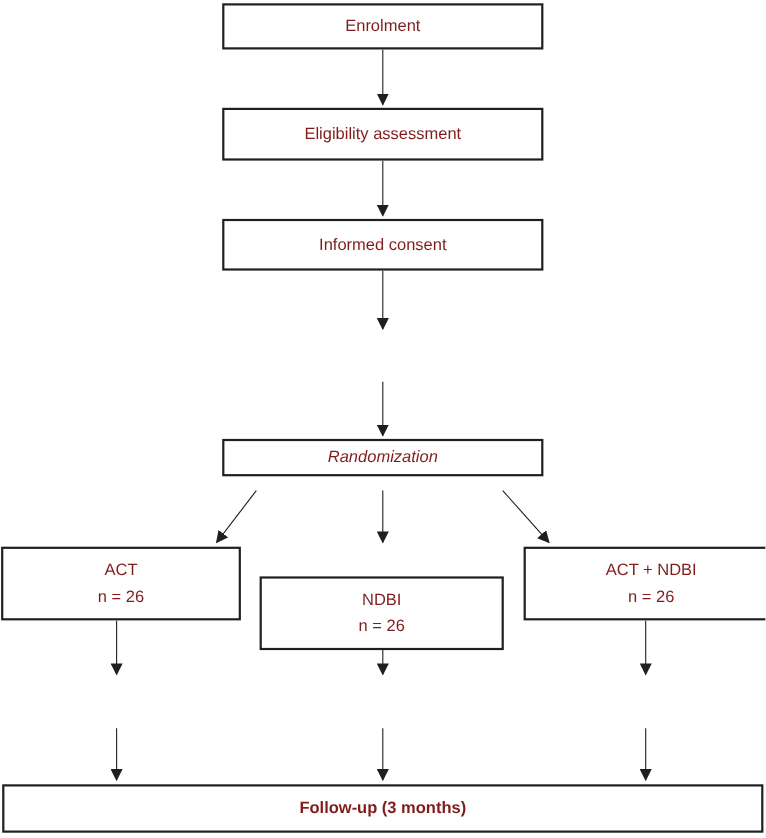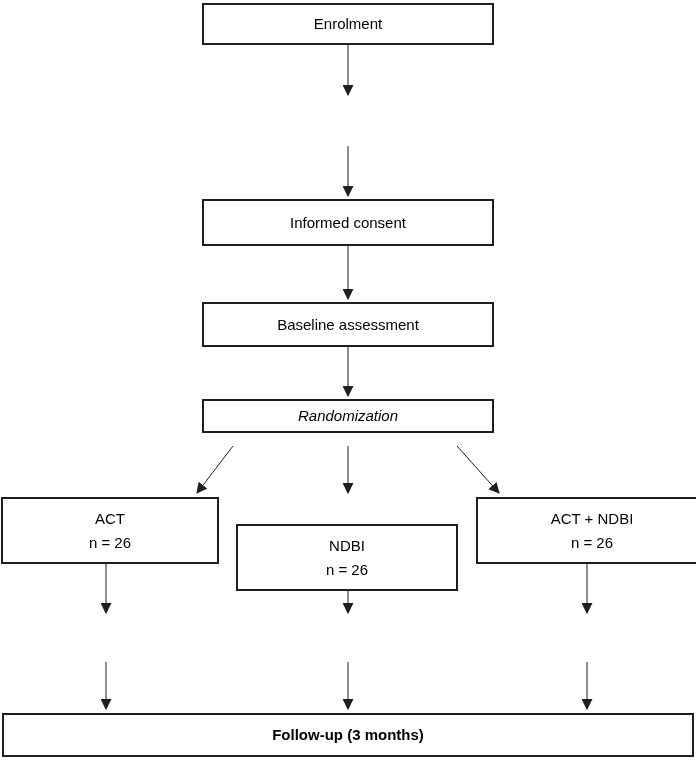--- a/index.html
+++ b/index.html
@@ -26,21 +26,21 @@
   .node {
     position: absolute;
     box-sizing: border-box;
     border: 2px solid #1f1f1f;
     background: #ffffff;
     display: flex;
     flex-direction: column;
     align-items: center;
     justify-content: center;
     font-size: 15px;
-    color: #000000;
+    color: #7f1d1d;
     line-height: 1.6;
     text-align: center;
   }
   
   .n-enrolment     { left: 202px; top:   3px; width: 292px; height: 42px; }
   .n-eligibility   { left: 202px; top:  98px; width: 292px; height: 48px; }
   .n-consent       { left: 202px; top: 199px; width: 292px; height: 47px; text-align: right; }
   .n-baseline      { left: 202px; top: 302px; width: 292px; height: 45px; }
   .n-randomization { left: 202px; top: 399px; width: 292px; height: 34px; font-style: italic; }
   
@@ -76,28 +76,28 @@
       <line x1="106" y1="662" x2="106" y2="709" marker-end="url(#ah)"></line>
       <line x1="348" y1="662" x2="348" y2="709" marker-end="url(#ah)"></line>
       <line x1="587" y1="662" x2="587" y2="709" marker-end="url(#ah)"></line>
     </g>
   </svg>
 
   <div class="node n-enrolment">
     <span>Enrolment</span>
   </div>
 
+  <div class="node n-eligibility">
+    <span>Eligibility assessment</span>
+  </div>
 
   <div class="node n-consent">
     <span>Informed consent</span>
   </div>
 
-  <div class="node n-baseline">
-    <span>Baseline assessment</span>
-  </div>
 
   <div class="node n-randomization">
     <span>Randomization</span>
   </div>
 
   <div class="node n-act">
     <span>ACT</span>
     <span>n = 26</span>
   </div>
 

